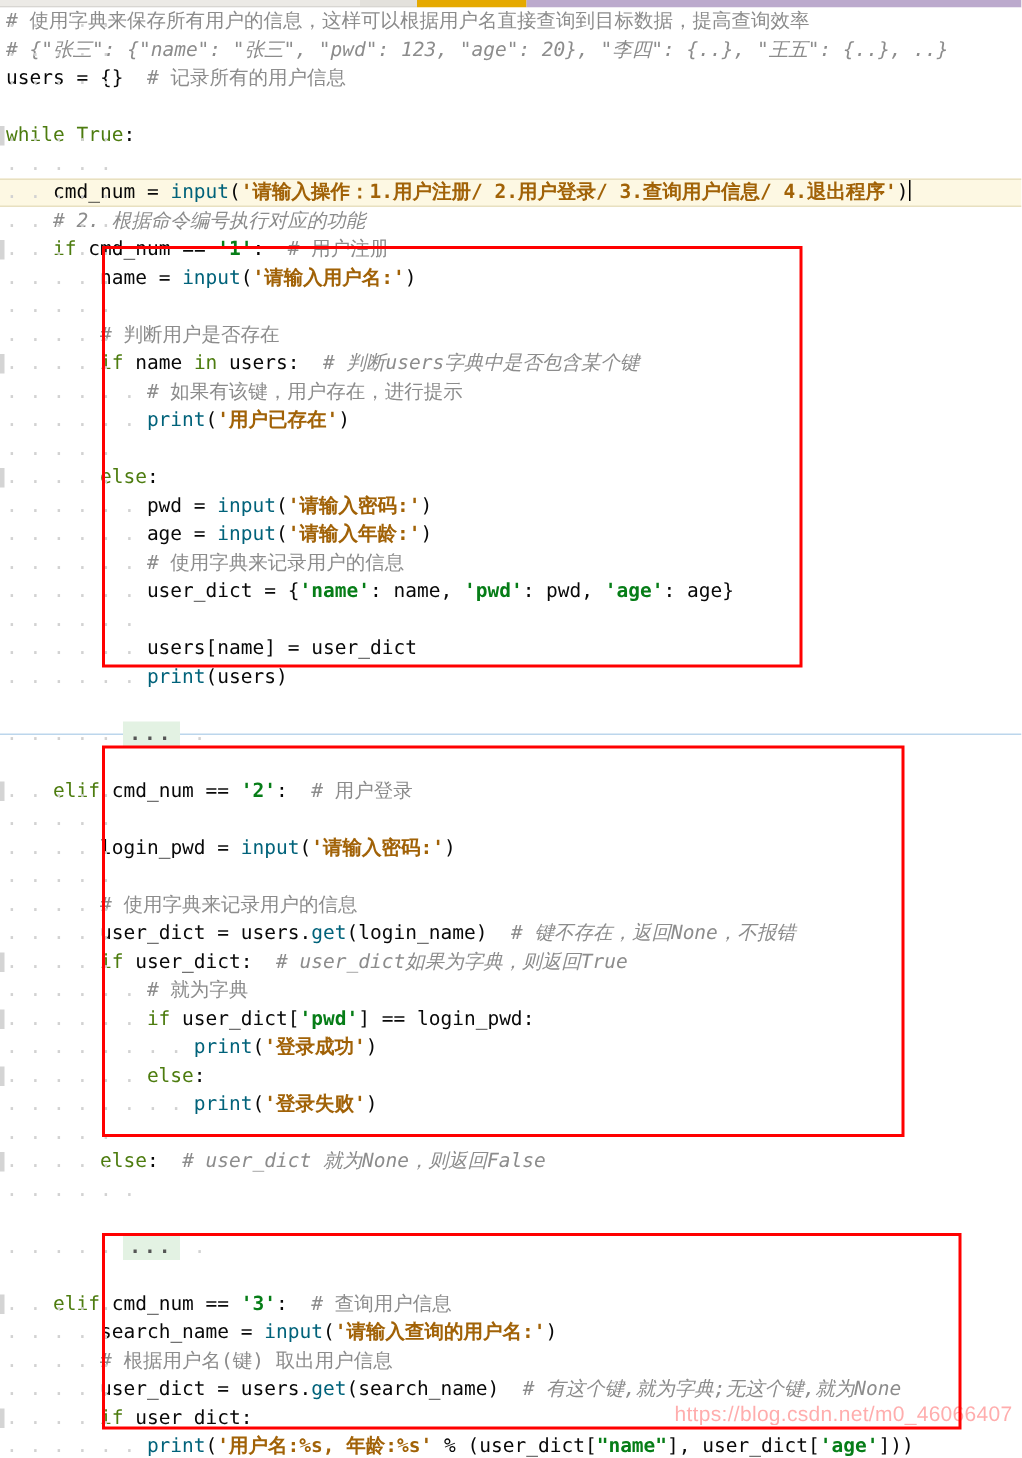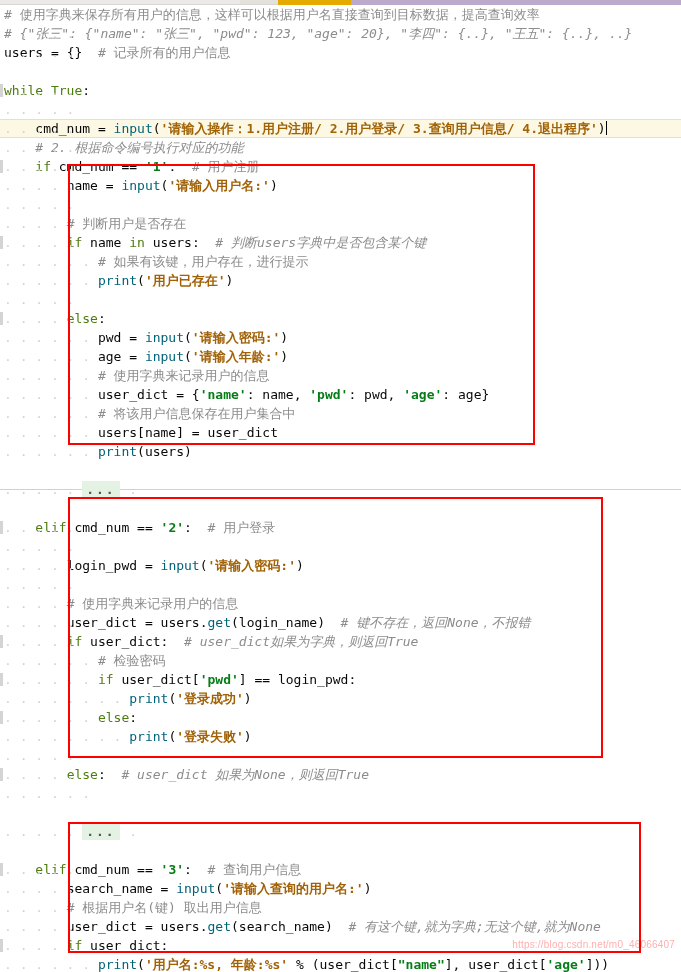--- a/index.html
+++ b/index.html
@@ -139,21 +139,21 @@
     vertical-align: -2px;
     margin-left: 0px;
   }
 
   
   #watermark {
     position: absolute;
     right: 6px;
     bottom: 22px;
     font-family: "Liberation Sans", sans-serif;
-    font-size: 10px;
+    font-size: 14px;
     color: #ff6b6b;
     opacity: .55;
     letter-spacing: .2px;
     white-space: nowrap;
   }
 </style>
 </head>
 <body>
 
 <div id="top-strip">
@@ -179,40 +179,40 @@
       <div class="line"><span class="dots">. . . . . </span><span class="txt">        <span class="cmt"># 判断用户是否存在</span></span></div>
       <div class="line"><span class="dots">. . . . . </span><span class="txt">        <span class="kw">if</span><span class="op"> </span><span class="plain">name</span><span class="op"> </span><span class="kw">in</span><span class="op"> </span><span class="plain">users</span><span class="op">:</span><span class="op"> </span><span class="op"> </span><span class="cmt-i"># 判断users字典中是否包含某个键</span></span><span class="gutter-mark"></span></div>
       <div class="line"><span class="dots">. . . . . . </span><span class="txt">            <span class="cmt"># 如果有该键，用户存在，进行提示</span></span></div>
       <div class="line"><span class="dots">. . . . . . </span><span class="txt">            <span class="fn">print</span><span class="op">(</span><span class="str-cn">'用户已存在'</span><span class="op">)</span></span></div>
       <div class="line"><span class="dots">. . . . . </span><span class="txt">&nbsp;</span></div>
       <div class="line"><span class="dots">. . . . . </span><span class="txt">        <span class="kw">else</span><span class="op">:</span></span><span class="gutter-mark"></span></div>
       <div class="line"><span class="dots">. . . . . . </span><span class="txt">            <span class="plain">pwd</span><span class="op"> </span><span class="op">=</span><span class="op"> </span><span class="fn">input</span><span class="op">(</span><span class="str-cn">'请输入密码:'</span><span class="op">)</span></span></div>
       <div class="line"><span class="dots">. . . . . . </span><span class="txt">            <span class="plain">age</span><span class="op"> </span><span class="op">=</span><span class="op"> </span><span class="fn">input</span><span class="op">(</span><span class="str-cn">'请输入年龄:'</span><span class="op">)</span></span></div>
       <div class="line"><span class="dots">. . . . . . </span><span class="txt">            <span class="cmt"># 使用字典来记录用户的信息</span></span></div>
       <div class="line"><span class="dots">. . . . . . </span><span class="txt">            <span class="plain">user_dict</span><span class="op"> </span><span class="op">=</span><span class="op"> </span><span class="op">{</span><span class="str">'name'</span><span class="op">:</span><span class="op"> </span><span class="plain">name</span><span class="op">,</span><span class="op"> </span><span class="str">'pwd'</span><span class="op">:</span><span class="op"> </span><span class="plain">pwd</span><span class="op">,</span><span class="op"> </span><span class="str">'age'</span><span class="op">:</span><span class="op"> </span><span class="plain">age</span><span class="op">}</span></span></div>
-      <div class="line"><span class="dots">. . . . . . </span><span class="txt">            <span class="cmt"># 将该用户信息保存在用户集合中</span></span></div>
+      <div class="line"><span class="dots">. . . . . . </span></div>
       <div class="line"><span class="dots">. . . . . . </span><span class="txt">            <span class="plain">users</span><span class="op">[</span><span class="plain">name</span><span class="op">]</span><span class="op"> </span><span class="op">=</span><span class="op"> </span><span class="plain">user_dict</span></span></div>
       <div class="line"><span class="dots">. . . . . . </span><span class="txt">            <span class="fn">print</span><span class="op">(</span><span class="plain">users</span><span class="op">)</span></span></div>
       <div class="line"><span class="txt">&nbsp;</span></div>
       <div class="fold-row"><div class="fold-rule"></div><div class="dots">. . . . . . . . .</div><div class="fold-dots" style="left: 82.2px;">...</div></div>
       <div class="line"><span class="txt">&nbsp;</span></div>
       <div class="line"><span class="dots">. . . . . </span><span class="txt">    <span class="kw">elif</span><span class="op"> </span><span class="plain">cmd_num</span><span class="op"> </span><span class="op">=</span><span class="op">=</span><span class="op"> </span><span class="str">'2'</span><span class="op">:</span><span class="op"> </span><span class="op"> </span><span class="cmt"># 用户登录</span></span><span class="gutter-mark"></span></div>
       <div class="line"><span class="dots">. . . . . </span></div>
       <div class="line"><span class="dots">. . . . . </span><span class="txt">        <span class="plain">login_pwd</span><span class="op"> </span><span class="op">=</span><span class="op"> </span><span class="fn">input</span><span class="op">(</span><span class="str-cn">'请输入密码:'</span><span class="op">)</span></span></div>
       <div class="line"><span class="dots">. . . . . </span><span class="txt">&nbsp;</span></div>
       <div class="line"><span class="dots">. . . . . </span><span class="txt">        <span class="cmt"># 使用字典来记录用户的信息</span></span></div>
       <div class="line"><span class="dots">. . . . . </span><span class="txt">        <span class="plain">user_dict</span><span class="op"> </span><span class="op">=</span><span class="op"> </span><span class="plain">users</span><span class="op">.</span><span class="fn">get</span><span class="op">(</span><span class="plain">login_name</span><span class="op">)</span><span class="op"> </span><span class="op"> </span><span class="cmt-i"># 键不存在，返回None，不报错</span></span></div>
       <div class="line"><span class="dots">. . . . . </span><span class="txt">        <span class="kw">if</span><span class="op"> </span><span class="plain">user_dict</span><span class="op">:</span><span class="op"> </span><span class="op"> </span><span class="cmt-i"># user_dict如果为字典，则返回True</span></span><span class="gutter-mark"></span></div>
-      <div class="line"><span class="dots">. . . . . . </span><span class="txt">            <span class="cmt"># 检验密码</span></span></div>
+      <div class="line"><span class="dots">. . . . . . </span><span class="txt">            <span class="cmt"># 就为字典</span></span></div>
       <div class="line"><span class="dots">. . . . . . </span><span class="txt">            <span class="kw">if</span><span class="op"> </span><span class="plain">user_dict</span><span class="op">[</span><span class="str">'pwd'</span><span class="op">]</span><span class="op"> </span><span class="op">=</span><span class="op">=</span><span class="op"> </span><span class="plain">login_pwd</span><span class="op">:</span></span><span class="gutter-mark"></span></div>
       <div class="line"><span class="dots">. . . . . . . . </span><span class="txt">                <span class="fn">print</span><span class="op">(</span><span class="str-cn">'登录成功'</span><span class="op">)</span></span></div>
       <div class="line"><span class="dots">. . . . . . </span><span class="txt">            <span class="kw">else</span><span class="op">:</span></span><span class="gutter-mark"></span></div>
       <div class="line"><span class="dots">. . . . . . . . </span><span class="txt">                <span class="fn">print</span><span class="op">(</span><span class="str-cn">'登录失败'</span><span class="op">)</span></span></div>
       <div class="line"><span class="dots">. . . . . </span><span class="txt">&nbsp;</span></div>
-      <div class="line"><span class="dots">. . . . . </span><span class="txt">        <span class="kw">else</span><span class="op">:</span><span class="op"> </span><span class="op"> </span><span class="cmt-i"># user_dict 如果为None，则返回True</span></span><span class="gutter-mark"></span></div>
+      <div class="line"><span class="dots">. . . . . </span><span class="txt">        <span class="kw">else</span><span class="op">:</span><span class="op"> </span><span class="op"> </span><span class="cmt-i"># user_dict 就为None，则返回False</span></span><span class="gutter-mark"></span></div>
       <div class="line"><span class="dots">. . . . . . </span></div>
       <div class="line"><span class="txt">&nbsp;</span></div>
       <div class="fold-row"><div class="dots">. . . . . . . . .</div><div class="fold-dots" style="left: 82.2px;">...</div></div>
       <div class="line"><span class="txt">&nbsp;</span></div>
       <div class="line"><span class="dots">. . . . . </span><span class="txt">    <span class="kw">elif</span><span class="op"> </span><span class="plain">cmd_num</span><span class="op"> </span><span class="op">=</span><span class="op">=</span><span class="op"> </span><span class="str">'3'</span><span class="op">:</span><span class="op"> </span><span class="op"> </span><span class="cmt"># 查询用户信息</span></span><span class="gutter-mark"></span></div>
       <div class="line"><span class="dots">. . . . . </span><span class="txt">        <span class="plain">search_name</span><span class="op"> </span><span class="op">=</span><span class="op"> </span><span class="fn">input</span><span class="op">(</span><span class="str-cn">'请输入查询的用户名:'</span><span class="op">)</span></span></div>
       <div class="line"><span class="dots">. . . . . </span><span class="txt">        <span class="cmt"># 根据用户名(键) 取出用户信息</span></span></div>
       <div class="line"><span class="dots">. . . . . </span><span class="txt">        <span class="plain">user_dict</span><span class="op"> </span><span class="op">=</span><span class="op"> </span><span class="plain">users</span><span class="op">.</span><span class="fn">get</span><span class="op">(</span><span class="plain">search_name</span><span class="op">)</span><span class="op"> </span><span class="op"> </span><span class="cmt-i"># 有这个键,就为字典;无这个键,就为None</span></span></div>
       <div class="line"><span class="dots">. . . . . </span><span class="txt">        <span class="kw">if</span><span class="op"> </span><span class="plain">user_dict</span><span class="op">:</span></span><span class="gutter-mark"></span></div>
       <div class="line"><span class="dots">. . . . . . </span><span class="txt">            <span class="fn">print</span><span class="op">(</span><span class="str-cn">'用户名:%s, 年龄:%s'</span><span class="op"> </span><span class="op">%</span><span class="op"> </span><span class="op">(</span><span class="plain">user_dict</span><span class="op">[</span><span class="str">"name"</span><span class="op">]</span><span class="op">,</span><span class="op"> </span><span class="plain">user_dict</span><span class="op">[</span><span class="str">'age'</span><span class="op">]</span><span class="op">)</span><span class="op">)</span></span></div>

